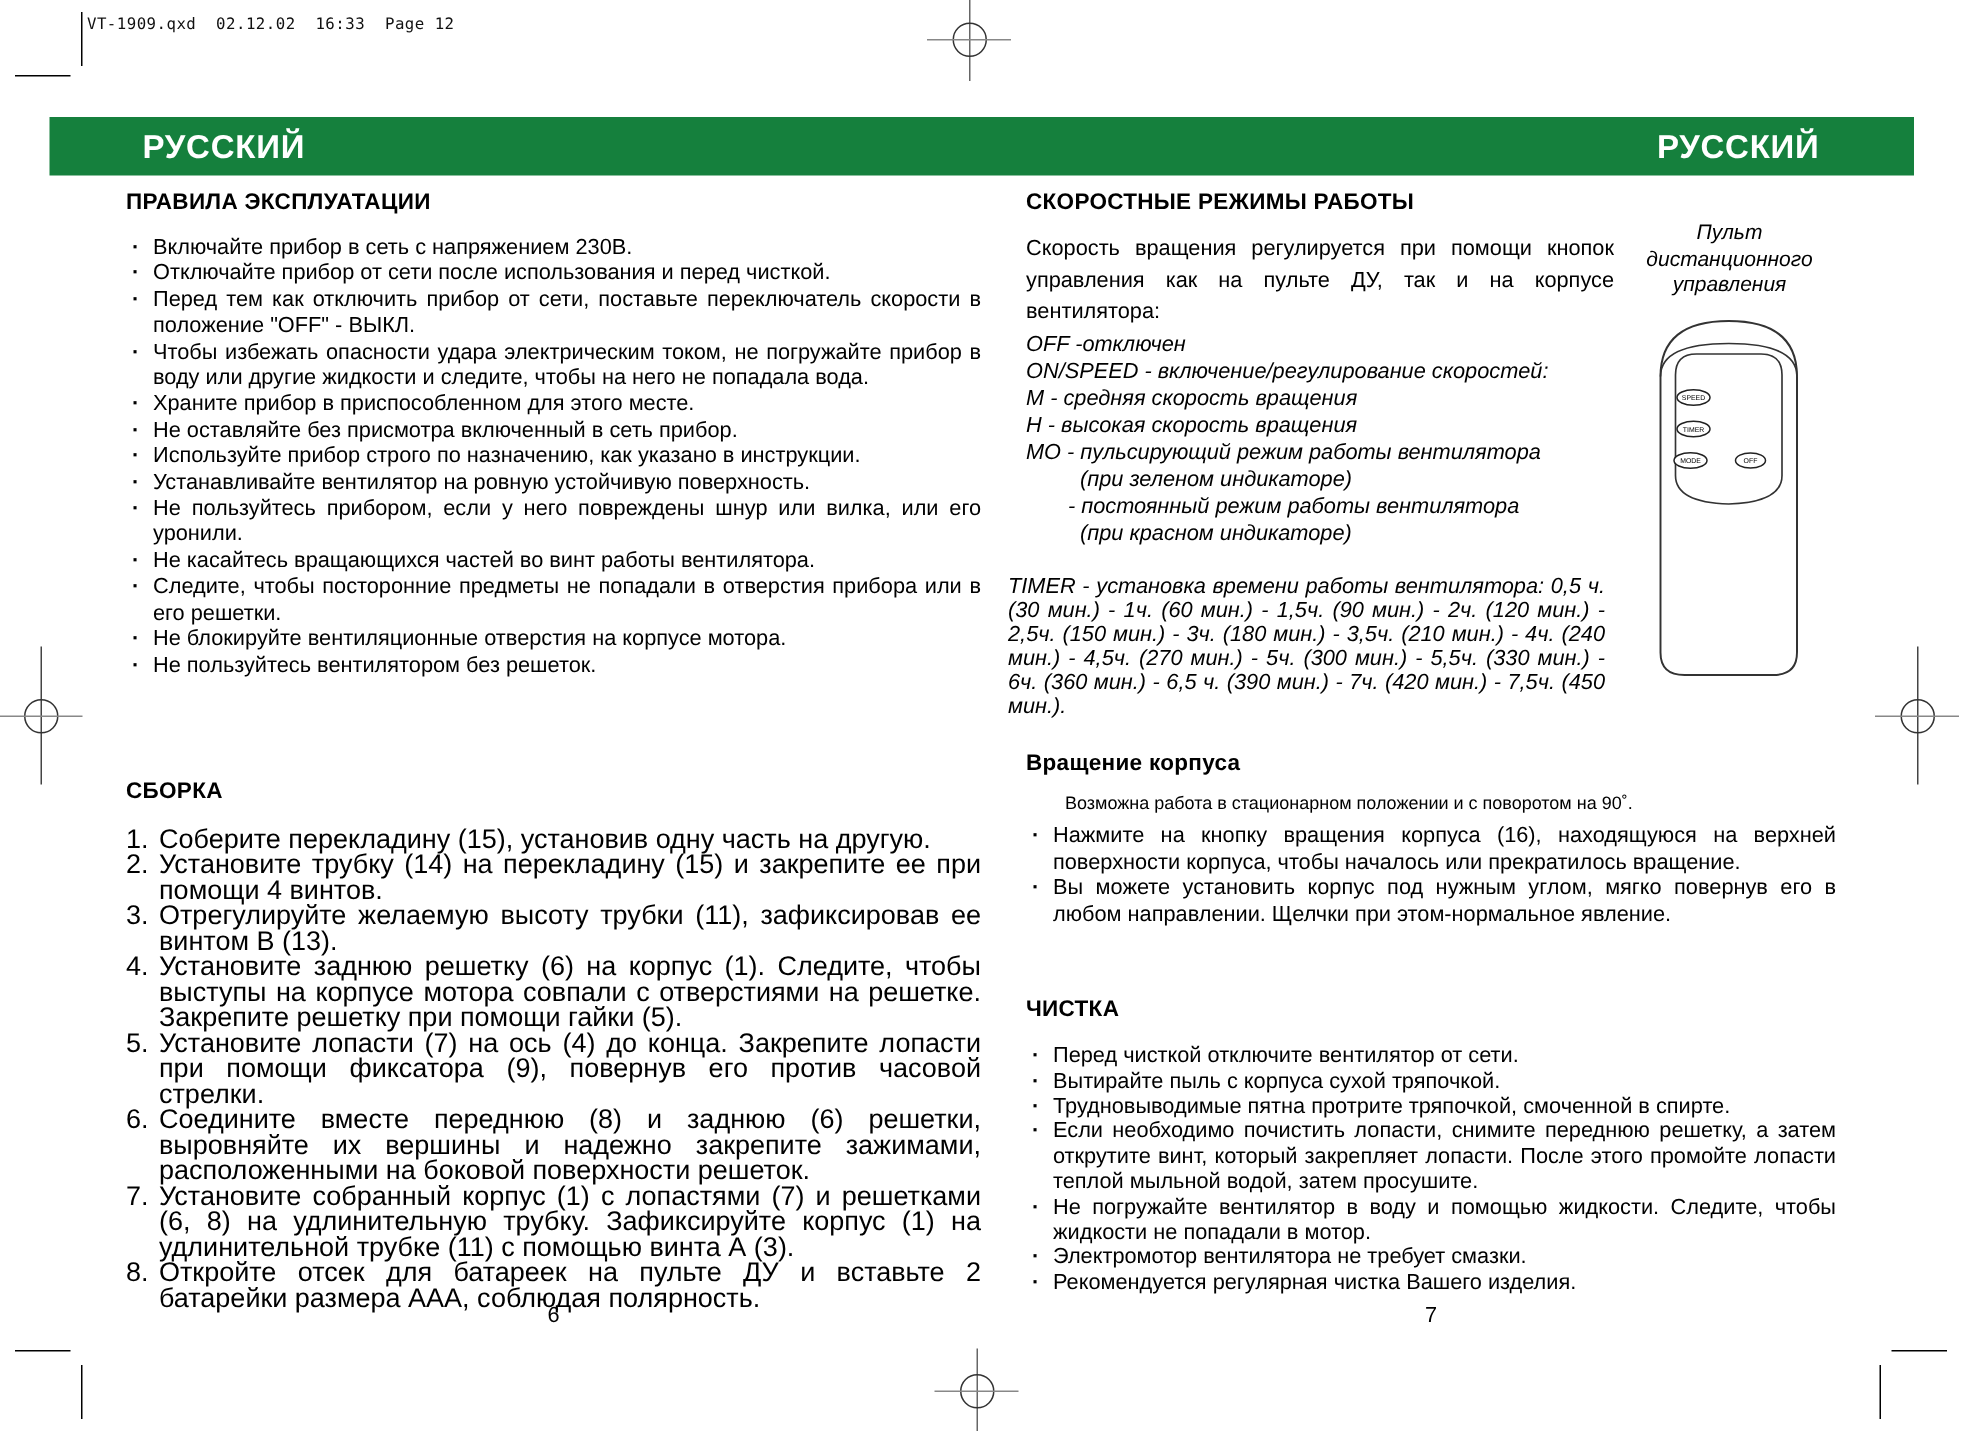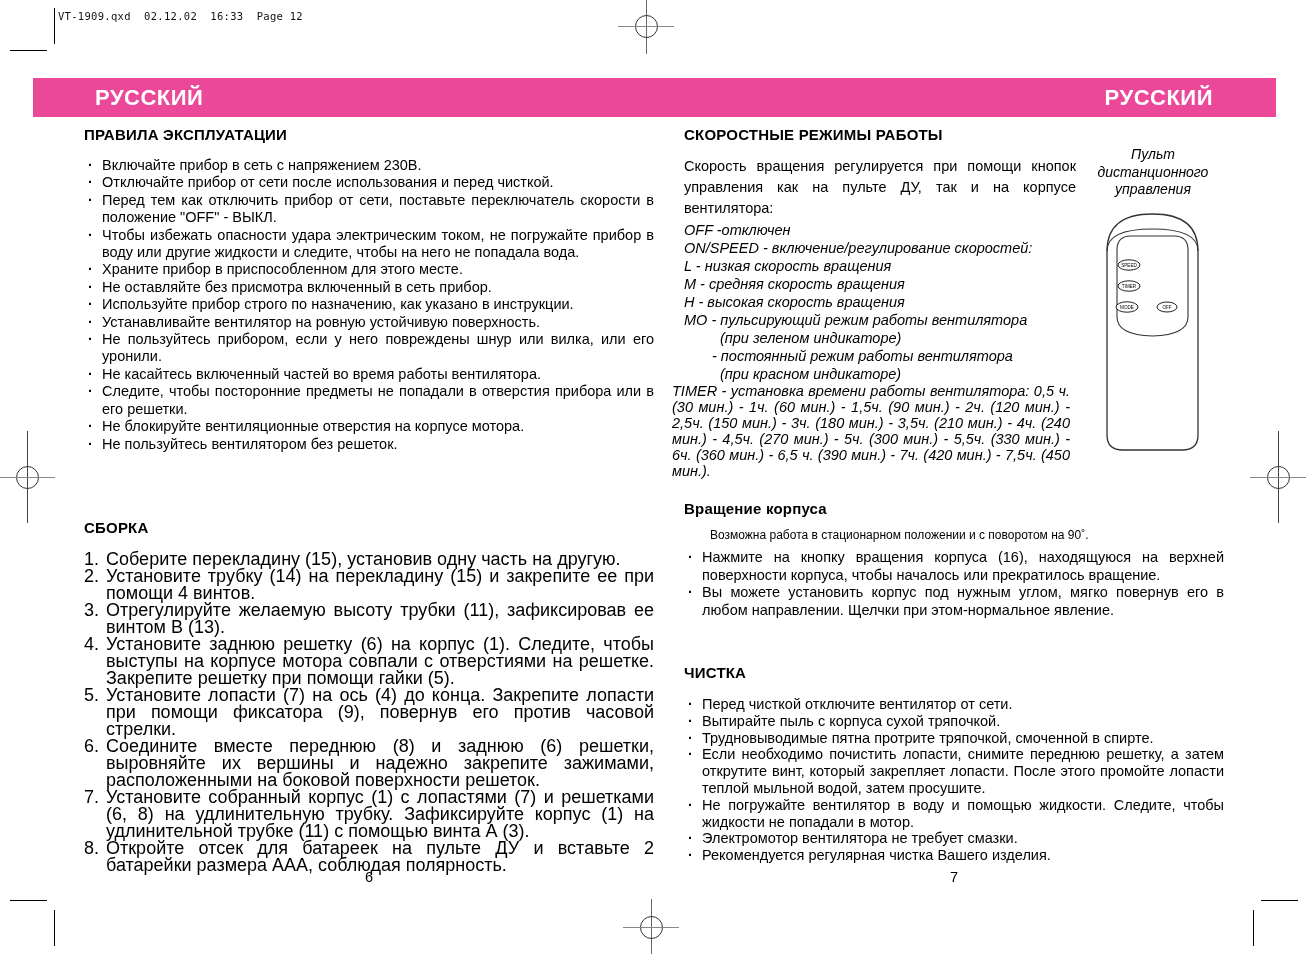--- a/index.html
+++ b/index.html
@@ -22,21 +22,21 @@
   
   .regmark { width:56px; height:56px; }
   .regmark::before { content:""; position:absolute; left:50%; top:0; bottom:0; width:1px; background:#666; }
   .regmark::after  { content:""; position:absolute; top:50%; left:0; right:0; height:1px; background:#888; }
   .regmark .circ { position:absolute; left:50%; top:50%; width:21px; height:21px;
     margin:-11px 0 0 -11px; border:1.2px solid #333; border-radius:50%; }
   .regmark.tall { height:92px; }
   .regmark.tall::before { background:#444; }
 
   
-  .band { left:33px; top:78px; width:1243px; height:39px; background:#ec4899; }
+  .band { left:33px; top:78px; width:1243px; height:39px; background:#15803d; }
   .band-label {
     position:absolute; top:0; height:39px; line-height:39px; color:#fff;
     font-size:22px; font-weight:bold; letter-spacing:0.5px;
   }
   .band-label.l { left:62px; }
   .band-label.r { right:63px; }
 
   .sect-title { font-size:15px; font-weight:bold; letter-spacing:0.2px; }
   .body-txt { font-size:14.5px; text-align:justify; }
 
@@ -112,21 +112,21 @@
 <ul class="abs blist rules-list">
   <li>Включайте прибор в сеть с напряжением 230В.</li>
   <li>Отключайте прибор от сети после использования и перед чисткой.</li>
   <li>Перед тем как отключить прибор от сети, поставьте переключатель скорости в положение "OFF" - ВЫКЛ.</li>
   <li>Чтобы избежать опасности удара электрическим током, не погружайте прибор в воду или другие жидкости и следите, чтобы на него не попадала вода.</li>
   <li>Храните прибор в приспособленном для этого месте.</li>
   <li>Не оставляйте без присмотра включенный в сеть прибор.</li>
   <li>Используйте прибор строго по назначению, как указано в инструкции.</li>
   <li>Устанавливайте вентилятор на ровную устойчивую поверхность.</li>
   <li>Не пользуйтесь прибором, если у него повреждены шнур или вилка, или его уронили.</li>
-  <li>Не касайтесь включенный частей во время работы вентилятора.</li>
+  <li>Не касайтесь вращающихся частей во винт работы вентилятора.</li>
   <li>Следите, чтобы посторонние предметы не попадали в отверстия прибора или в его решетки.</li>
   <li>Не блокируйте вентиляционные отверстия на корпусе мотора.</li>
   <li>Не пользуйтесь вентилятором без решеток.</li>
 </ul>
 
 <div class="abs sect-title assembly-title">СБОРКА</div>
 <ol class="abs nlist assembly-list">
   <li>Соберите перекладину (15), установив одну часть на другую.</li>
   <li>Установите трубку (14) на перекладину (15) и закрепите ее при помощи 4 винтов.</li>
   <li>Отрегулируйте желаемую высоту трубки (11), зафиксировав ее винтом В (13).</li>
@@ -136,21 +136,20 @@
   <li>Установите собранный корпус (1) с лопастями (7) и решетками (6, 8) на удлинительную трубку. Зафиксируйте корпус (1) на удлинительной трубке (11) с помощью винта А (3).</li>
   <li>Откройте отсек для батареек на пульте ДУ и вставьте 2 батарейки размера ААА, соблюдая полярность.</li>
 </ol>
 <div class="abs pagenum left6">6</div>
 
 <div class="abs sect-title speed-title">СКОРОСТНЫЕ РЕЖИМЫ РАБОТЫ</div>
 <div class="abs body-txt speed-intro">Скорость вращения регулируется при помощи кнопок управления как на пульте ДУ, так и на корпусе вентилятора:</div>
 <div class="abs modes">
   <div>OFF -отключен</div>
   <div>ON/SPEED - включение/регулирование скоростей:</div>
-  <div>L - низкая скорость вращения</div>
   <div>M - средняя скорость вращения</div>
   <div>H - высокая скорость вращения</div>
   <div>MO - пульсирующий режим работы вентилятора</div>
   <div class="ind2">(при зеленом индикаторе)</div>
   <div class="ind1">- постоянный режим работы вентилятора</div>
   <div class="ind2">(при красном индикаторе)</div>
 </div>
 <div class="abs timer-para">TIMER - установка времени работы вентилятора: 0,5 ч. (30 мин.) - 1ч. (60 мин.) - 1,5ч. (90 мин.) - 2ч. (120 мин.) - 2,5ч. (150 мин.) - 3ч. (180 мин.) - 3,5ч. (210 мин.) -  4ч. (240 мин.) - 4,5ч. (270 мин.) - 5ч. (300 мин.) - 5,5ч. (330 мин.) - 6ч. (360 мин.) - 6,5 ч. (390 мин.) - 7ч. (420 мин.) - 7,5ч. (450 мин.).</div>
 
 <div class="abs remote-caption">Пульт дистанционного управления</div>

